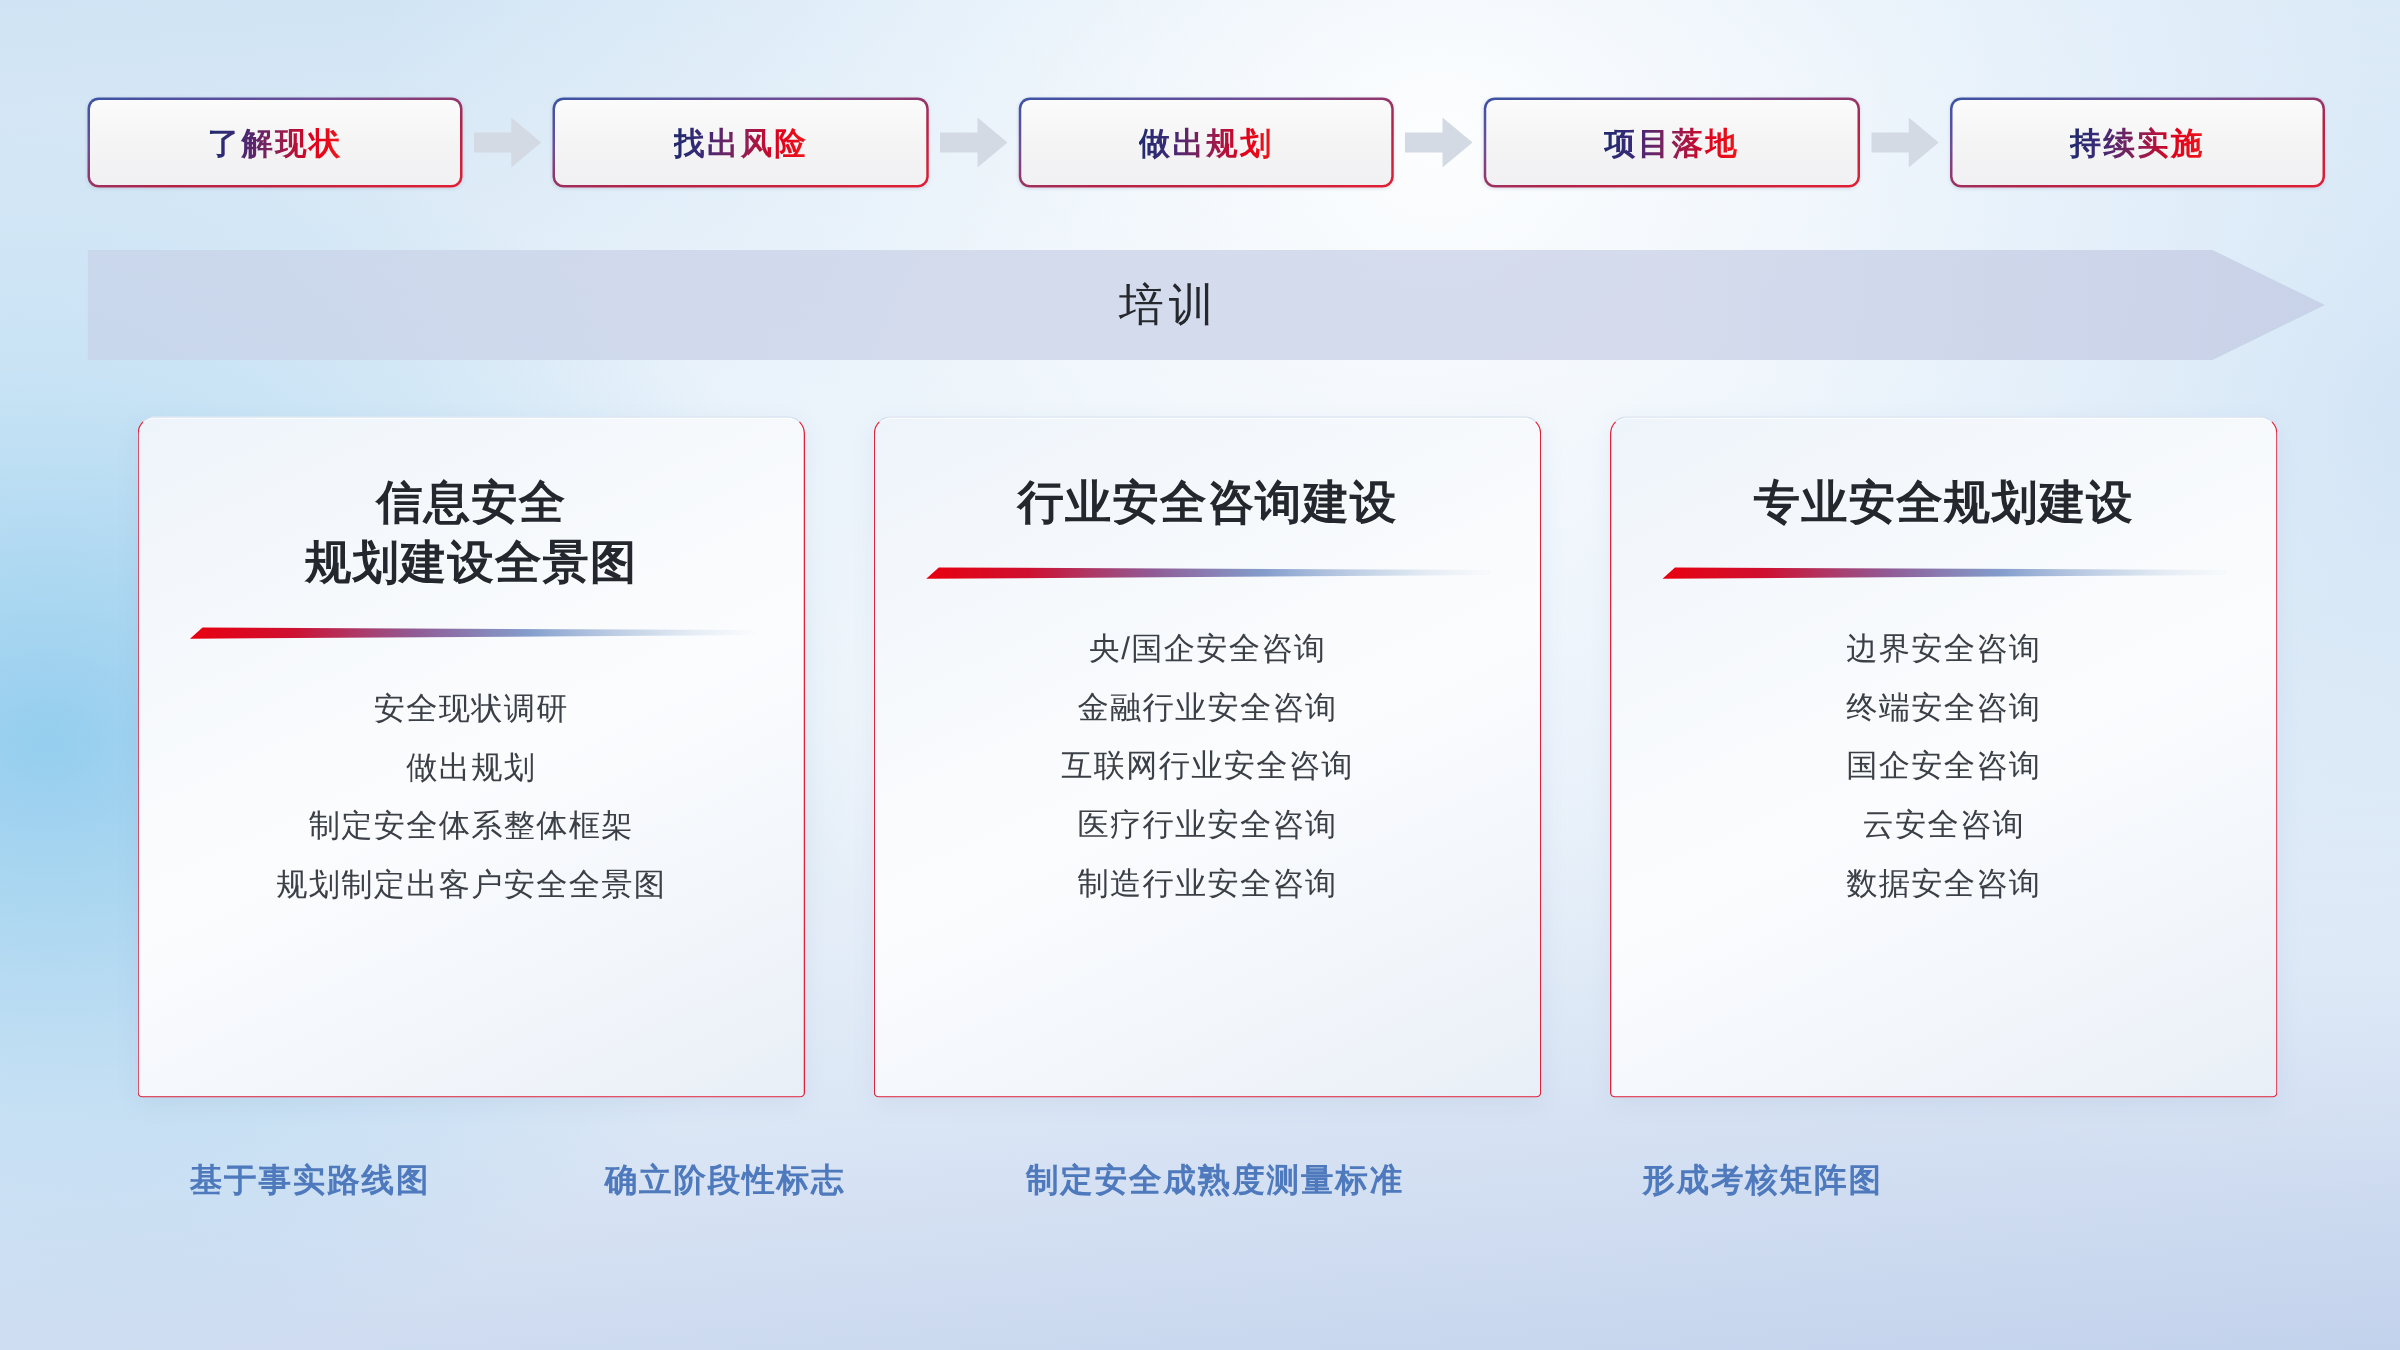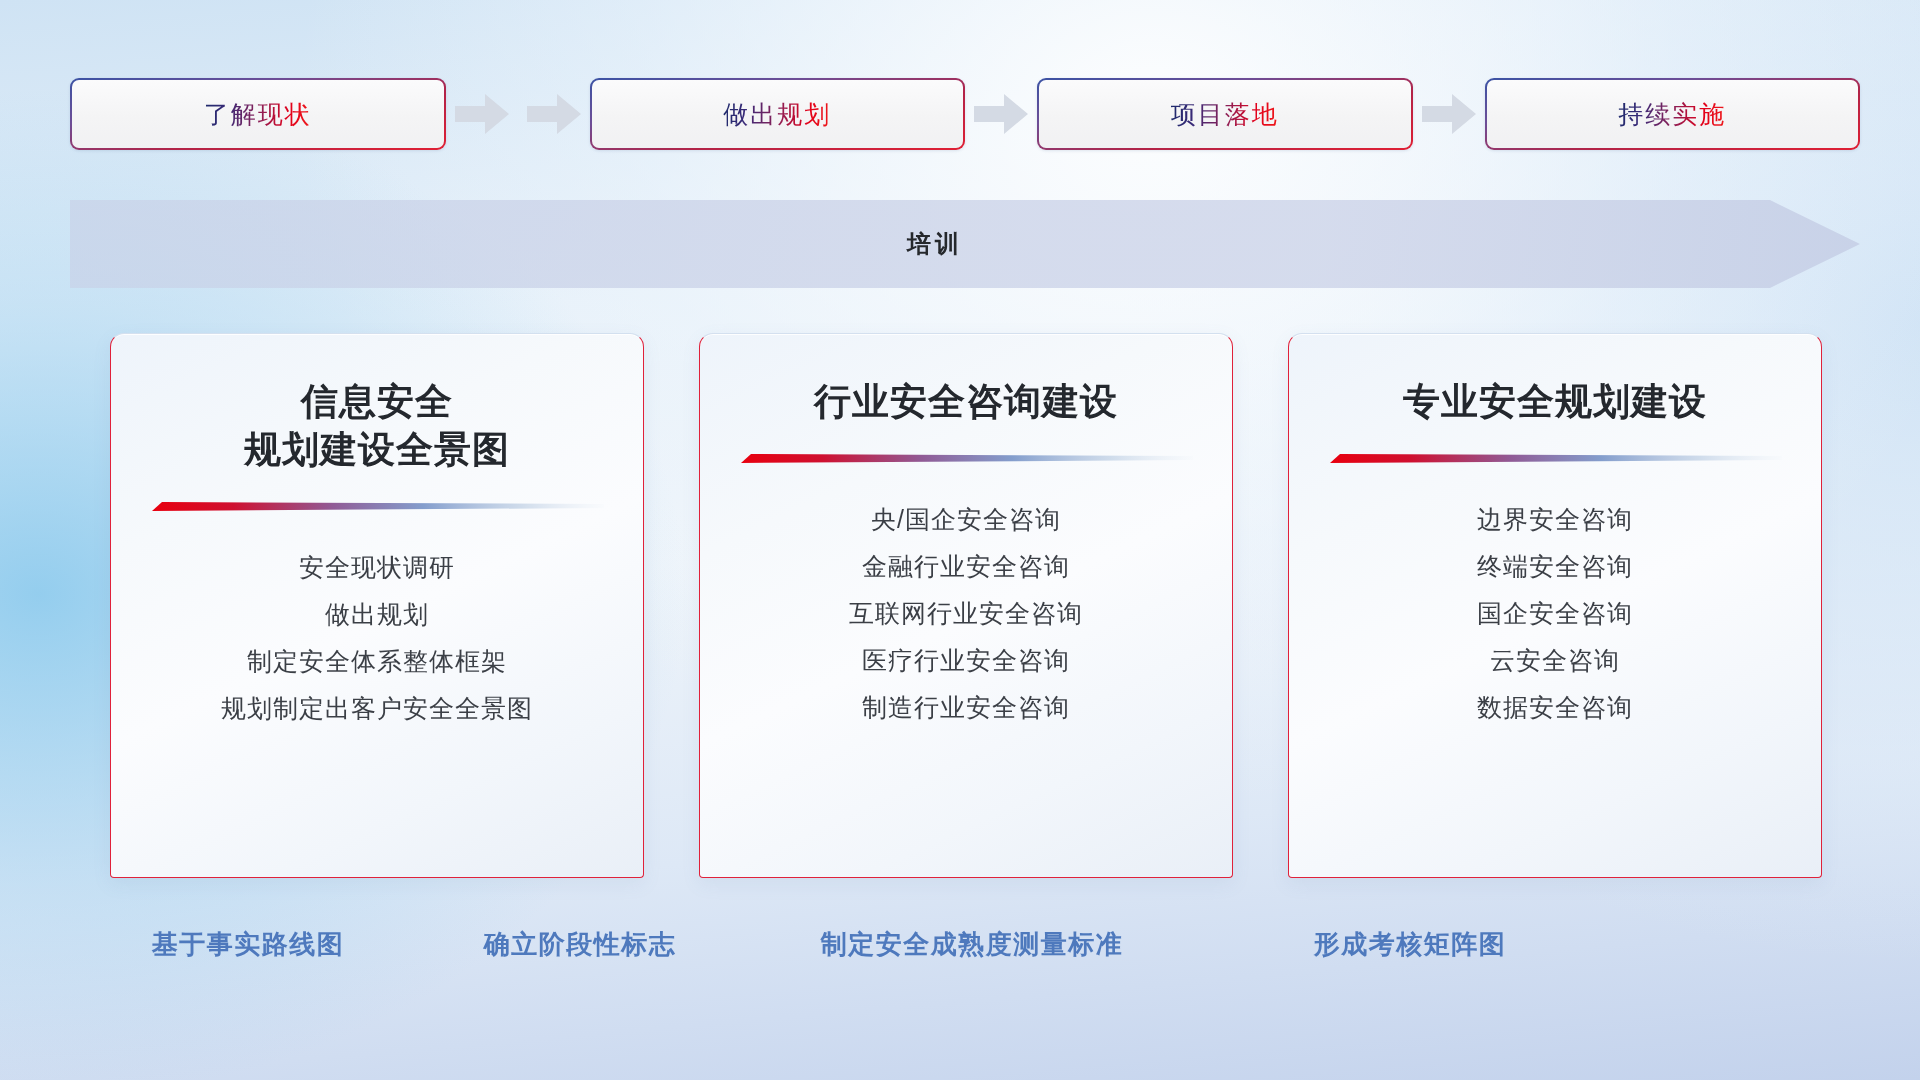--- a/index.html
+++ b/index.html
@@ -35,21 +35,21 @@
     box-shadow: 0 1px 3px rgba(60,90,140,0.14);
   }
   .step-box-inner {
     width: 100%; height: 100%;
     border-radius: 7px;
     background: linear-gradient(180deg, #fbfbfc 0%, #f4f4f5 55%, #f1f1f3 100%);
     display: flex; align-items: center; justify-content: center;
   }
   .step-label {
     font-size: 25px;
-    font-weight: 400;
+    font-weight: 700;
     letter-spacing: 2px;
     background: linear-gradient(95deg, #1d2a6b 0%, #3a2a78 22%, #8e1f55 52%, #e2001a 78%, #ef1b1b 100%);
     -webkit-background-clip: text;
     background-clip: text;
     color: transparent;
     -webkit-text-fill-color: transparent;
     white-space: nowrap;
   }
   .step-arrow {
     flex: 0 0 54px;
@@ -64,22 +64,22 @@
     position: absolute;
     left: 70px; top: 200px;
     width: 1790px; height: 88px;
   }
   .banner svg { position: absolute; inset: 0; width: 100%; height: 100%; }
   .banner-label {
     position: absolute;
     left: 0; right: 0; top: 0; bottom: 0;
     display: flex; align-items: center; justify-content: center;
     padding-right: 60px;
-    font-size: 24px;
-    font-weight: 700;
+    font-size: 36px;
+    font-weight: 400;
     color: #25282c;
     letter-spacing: 4px;
   }
 
   
   .cards-row {
     position: absolute;
     left: 110px; top: 333px;
     width: 1712px; height: 423px;
     display: flex;
@@ -162,20 +162,25 @@
       <div class="step-box-inner">
         <span class="step-label">了解现状</span>
       </div>
     </div>
     <div class="step-arrow">
       <svg width="54" height="40" viewBox="0 0 54 40">
           <path d="M0 12 H30 V0 L54 20 L30 40 V28 H0 Z" fill="#d4dae4"></path>
         </svg>
     </div>
 
+    <div class="step-box">
+      <div class="step-box-inner">
+        <span class="step-label">找出风险</span>
+      </div>
+    </div>
     <div class="step-arrow">
       <svg width="54" height="40" viewBox="0 0 54 40">
           <path d="M0 12 H30 V0 L54 20 L30 40 V28 H0 Z" fill="#d4dae4"></path>
         </svg>
     </div>
 
     <div class="step-box">
       <div class="step-box-inner">
         <span class="step-label">做出规划</span>
       </div>

